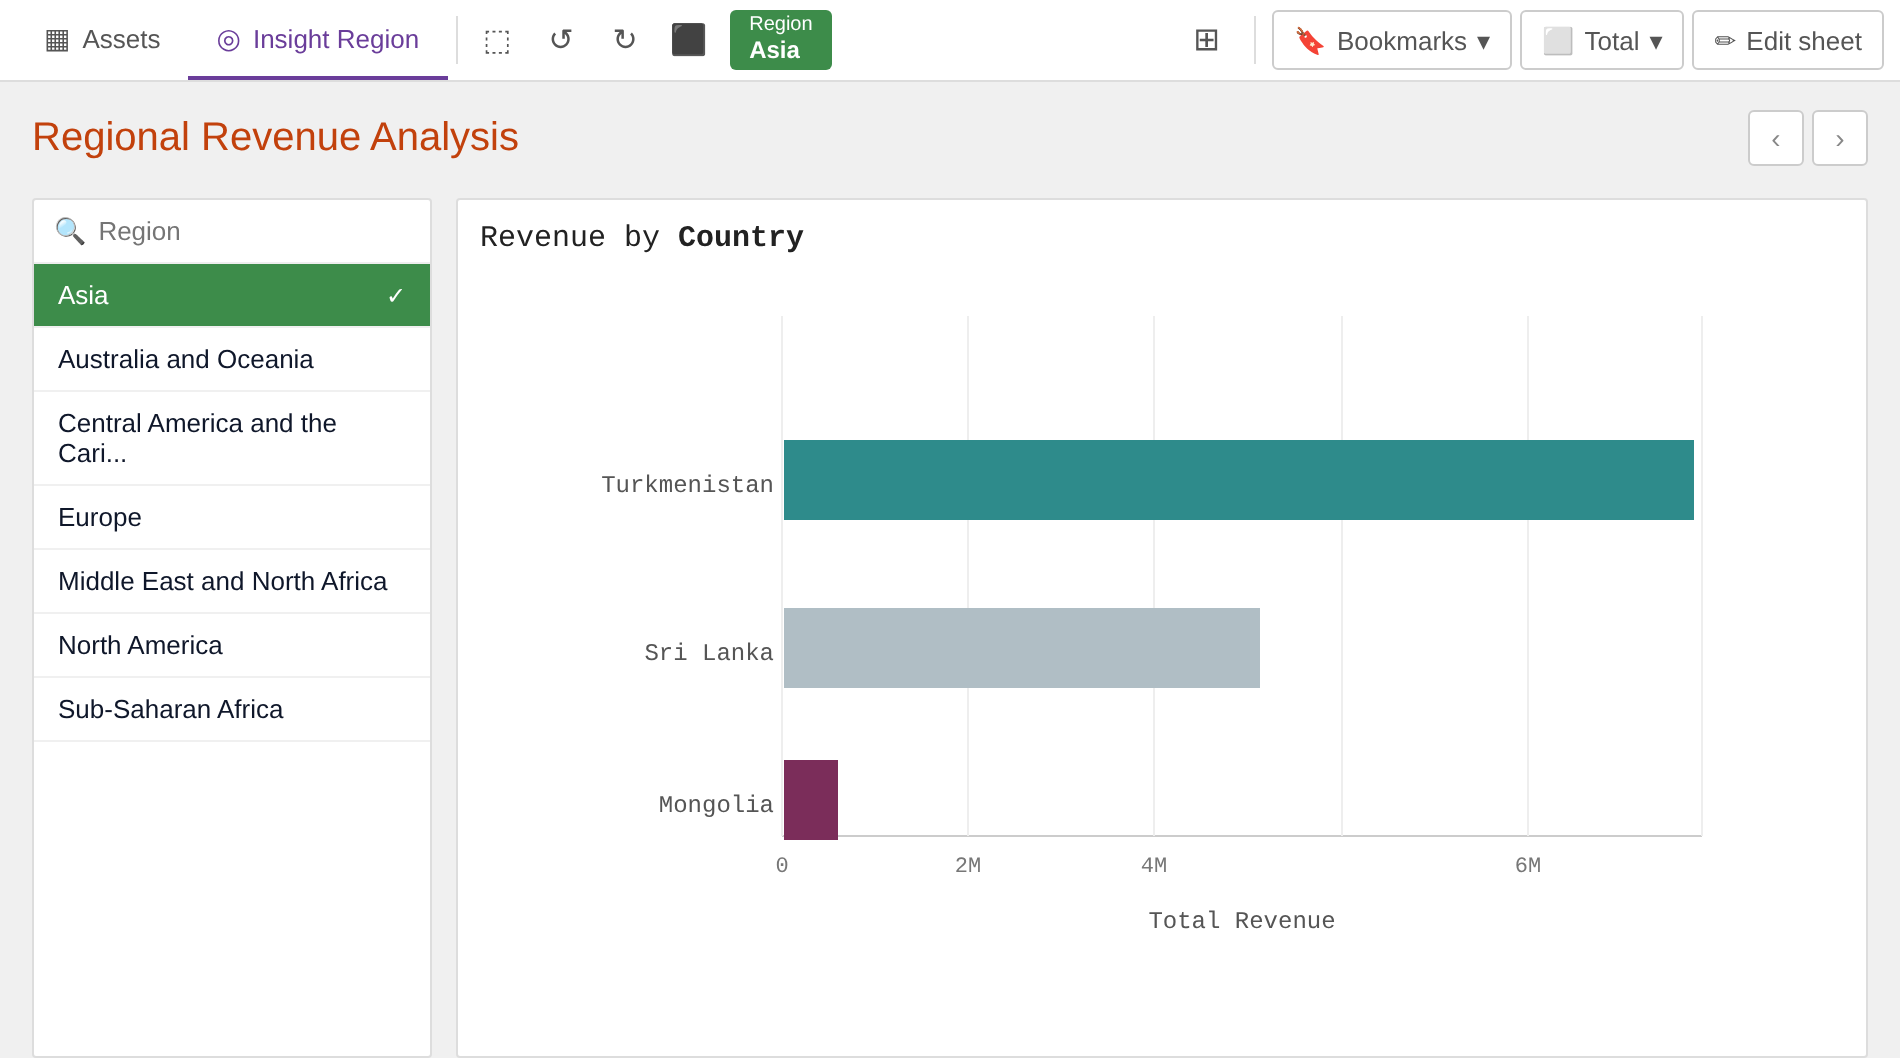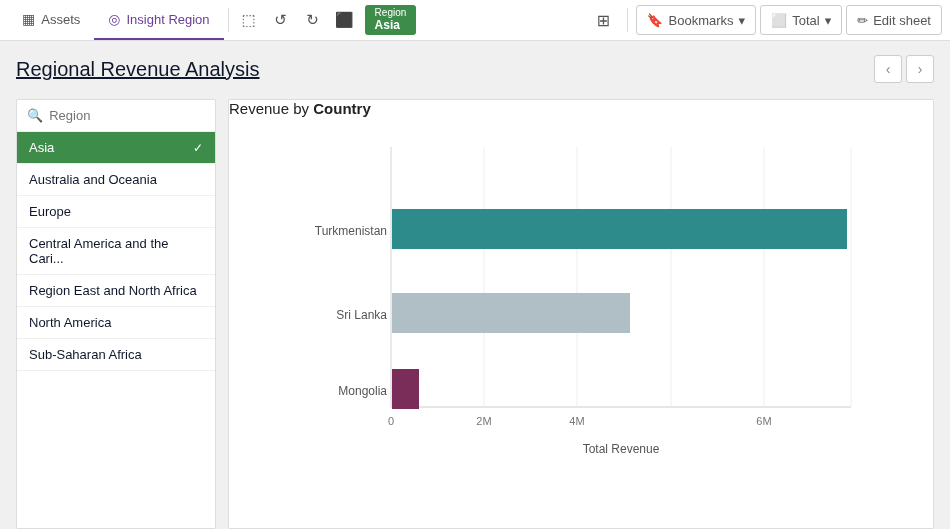--- a/index.html
+++ b/index.html
@@ -87,22 +87,21 @@
     }
     .page-header {
       display: flex;
       align-items: center;
       justify-content: space-between;
       margin-bottom: 16px;
     }
     .page-title {
       font-size: 20px;
       font-weight: 400;
-      color: #0f172a;
-      text-decoration: underline;
+      color: #c2410c;
     }
     .page-nav-arrows {
       display: flex;
       gap: 4px;
     }
     .arrow-btn {
       width: 28px;
       height: 28px;
       border: 1px solid #ccc;
       background: #fff;
@@ -161,22 +160,23 @@
       color: #fff;
     }
     .checkmark { font-size: 12px; }
 
     
     .chart-container {
       flex: 1;
       background: #fff;
       border: 1px solid #ddd;
       border-radius: 2px;
-      padding: 0;
+      padding: 11px;
       min-height: 430px;
+      font-family: Liberation Mono, monospace;
     }
     .chart-title {
       font-size: 15px;
       font-weight: 600;
       margin-bottom: 20px;
       color: #222;
     }
     .chart-title span { font-weight: 400; }
   </style>
 </head>
@@ -246,27 +246,27 @@
       </div>
 
       <div class="sidebar-item active">
         <span>Asia</span>
         <span class="checkmark">✓</span>
       </div>
       <div class="sidebar-item">
         <span>Australia and Oceania</span>
       </div>
       <div class="sidebar-item">
+        <span>Central America and the Cari...</span>
+      </div>
+      <div class="sidebar-item">
         <span>Europe</span>
       </div>
       <div class="sidebar-item">
-        <span>Central America and the Cari...</span>
-      </div>
-      <div class="sidebar-item">
-        <span>Region East and North Africa</span>
+        <span>Middle East and North Africa</span>
       </div>
       <div class="sidebar-item">
         <span>North America</span>
       </div>
       <div class="sidebar-item">
         <span>Sub-Saharan Africa</span>
       </div>
     </div>
 
     <div class="chart-container">

